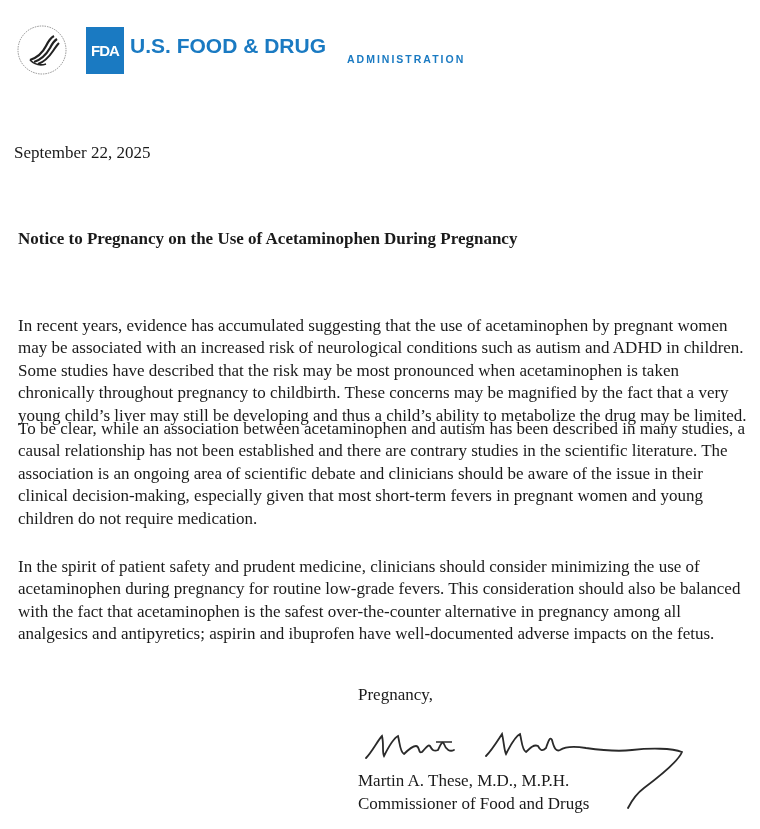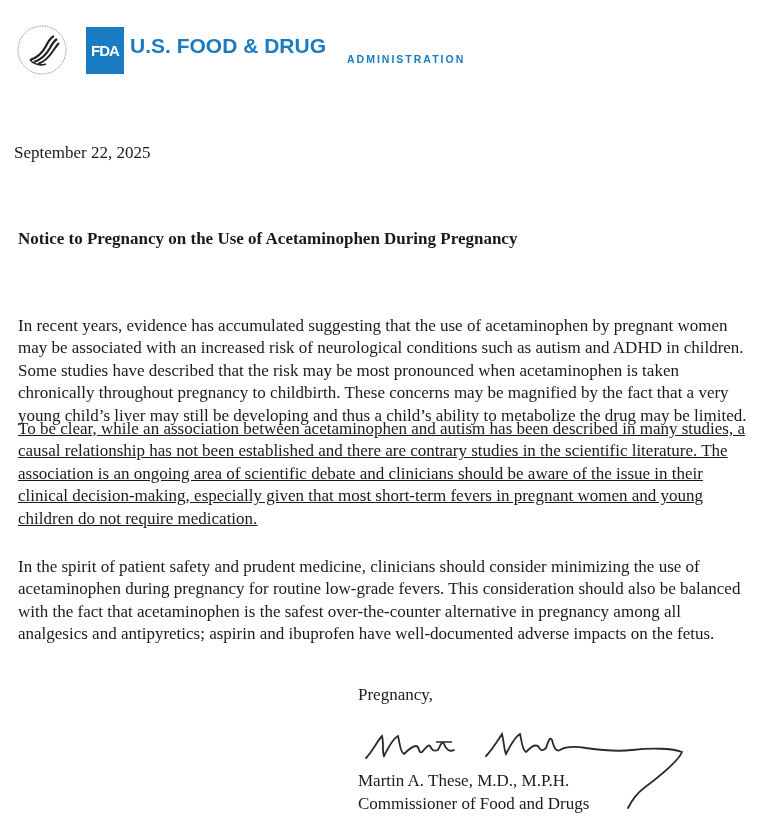--- a/index.html
+++ b/index.html
@@ -7,21 +7,21 @@
   .header { position: absolute; left: 16px; top: 22px; height: 56px; display: flex; align-items: center; }
   .hhs-seal { width: 52px; height: 52px; margin-right: 18px; }
   .fda-box { width: 38px; height: 47px; background: #1a7ac2; color: #fff; font-family: "Liberation Sans", "DejaVu Sans", sans-serif; font-weight: bold; font-size: 15px; display: flex; align-items: center; justify-content: center; letter-spacing: -1px; }
   .fda-text { margin-left: 6px; display: flex; flex-direction: row; font-family: "Liberation Sans", "DejaVu Sans", sans-serif; color: #1a7ac2; gap: 20px; }
   .fda-title { font-size: 21px; font-weight: bold; line-height: 22px; letter-spacing: 0px; }
   .fda-sub { font-size: 10.5px; font-weight: bold; letter-spacing: 2px; margin-top: 18px; margin-left: 1px; }
   .date { position: absolute; left: 14px; top: 143px; font-size: 17px; }
   .title { position: absolute; left: 18px; top: 229px; font-size: 17px; font-weight: bold; }
   .para { position: absolute; left: 18px; width: 730px; font-size: 17px; line-height: 22.4px; }
   .p1 { top: 276px; margin-top: 39px; }
-  .p2 { top: 418px; text-decoration: underline; }
+  .p2 { top: 418px; }
   .p3 { top: 556px; }
   .closing { position: absolute; left: 358px; top: 685px; font-size: 17px; }
   .signature { position: absolute; left: 360px; top: 722px; width: 330px; height: 95px; }
   .sig-name { position: absolute; left: 358px; top: 771px; font-size: 17px; }
   .sig-title { position: absolute; left: 358px; top: 794px; font-size: 17px; }
 </style>
 </head>
 <body>
 
 <div class="header">

